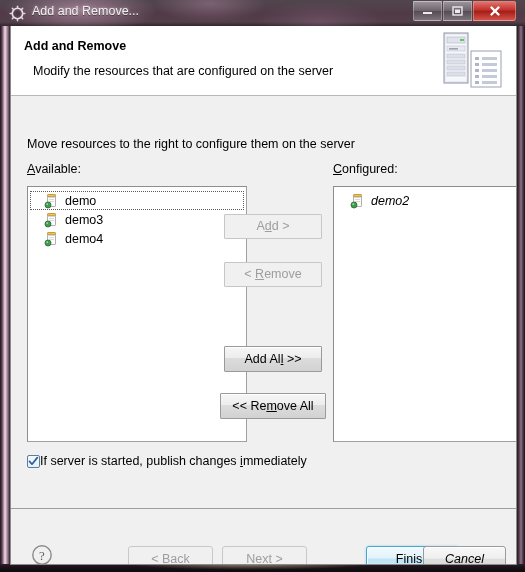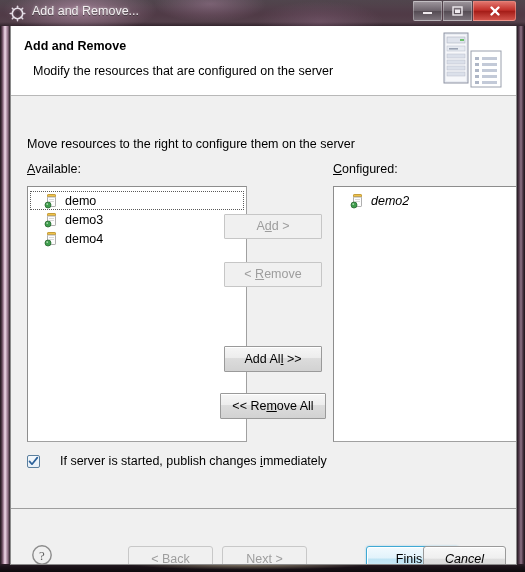--- a/index.html
+++ b/index.html
@@ -245,21 +245,21 @@
   }
   #chk-box {
     width: 13px; height: 13px;
     box-sizing: border-box;
     background: linear-gradient(180deg, #f4f8fc 0%, #e6eff7 100%);
     border: 1px solid #5a7f9e;
     border-radius: 2px;
     position: relative;
     flex: 0 0 auto;
   }
-  #chk-label { margin-left: 20px; }
+  #chk-label { margin-left: 0; }
 
   
   #sep {
     position: absolute;
     left: 0; top: 482px;
     width: 505px; height: 1px;
     background: #9e9e9e;
   }
   #help-icon {
     position: absolute;

